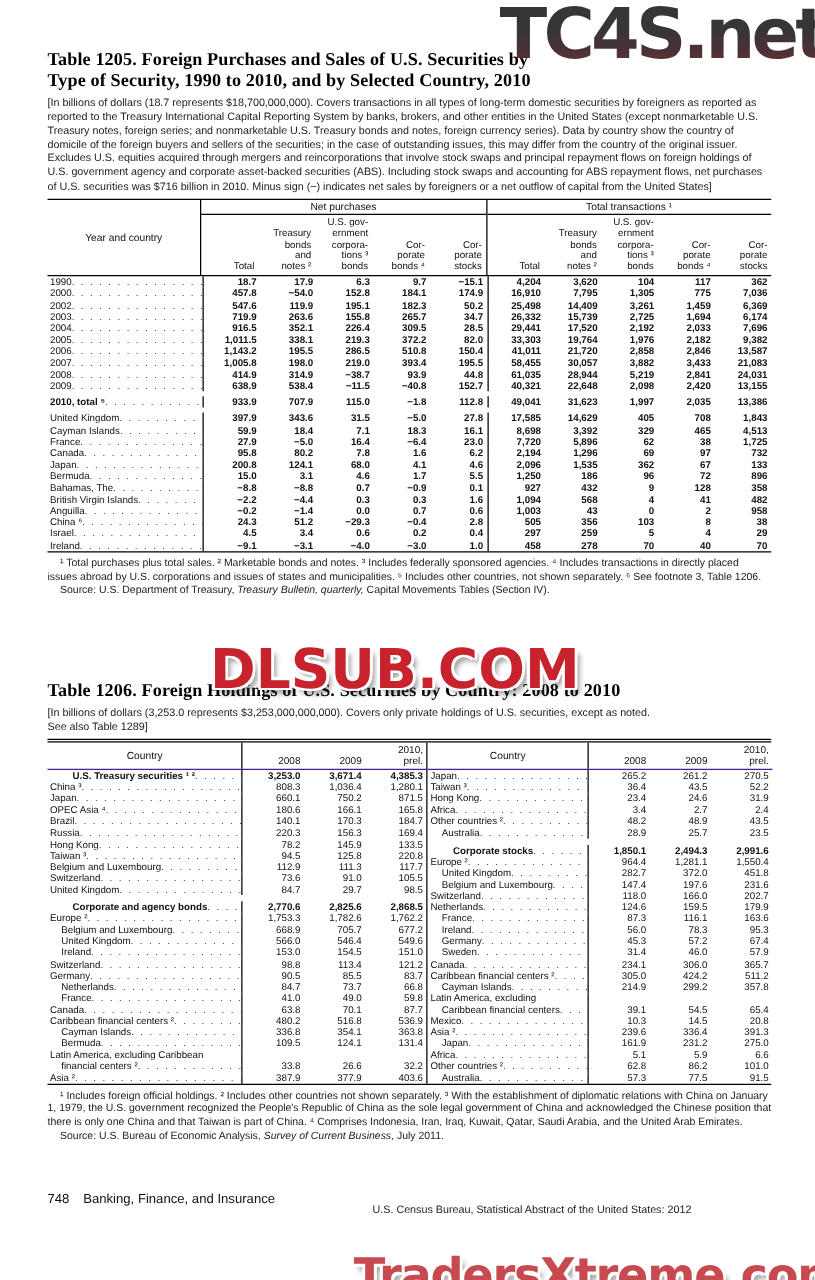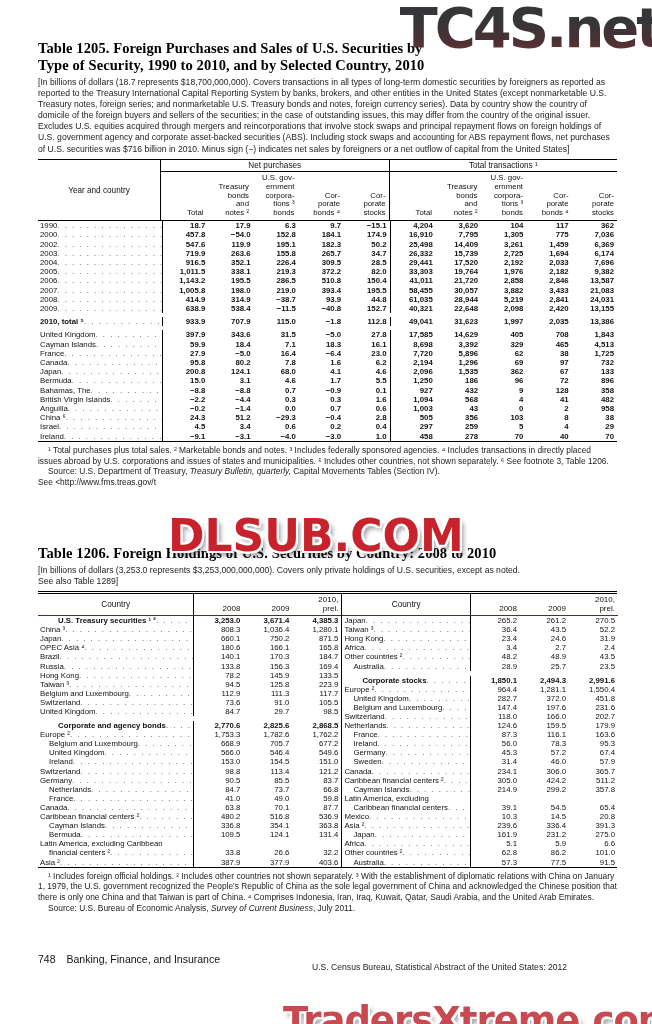--- a/index.html
+++ b/index.html
@@ -59,21 +59,21 @@
   .r6.bold { font-weight:bold; }
   .l6 { flex:1; display:flex; overflow:hidden; border-right:1px solid #000; padding-left:2px; }
   .l6 .lab, .l6 .leader, .c6 { line-height:9.1px; }
   .lab.ind { padding-left:9px; }
   .lab.bind { padding-left:18px; }
   .c6 { width:46px; text-align:right; padding-right:3px; white-space:nowrap; }
 
   
   .footer-left { position:absolute; top:953px; left:38px; font-size:10.5px; color:#111; }
   .footer-left .pgnum { margin-right:11px; }
-  .credit { position:absolute; top:962px; left:312px; font-size:8.6px; color:#222; }
+  .credit { position:absolute; top:962px; left:298px; font-size:8.6px; color:#222; }
 
   
   .wm-top {
     position:absolute; top:0px; right:-8px; z-index:40;
     font-family:"DejaVu Sans", sans-serif; font-weight:bold;
     font-size:56px; letter-spacing:-3px; line-height:1;
     color:#332d30; opacity:.95;
   }
   @supports ((-webkit-background-clip: text) or (background-clip: text)) {
     .wm-top {
@@ -612,21 +612,20 @@
               <span class="cell5">40</span>
               <span class="cell5">70</span>
             </div>
           </div>
         </div>
     </div>
 
     <div class="fnblock">
       <p class="fn">¹ Total purchases plus total sales. ² Marketable bonds and notes. ³ Includes federally sponsored agencies. ⁴ Includes transactions in directly placed issues abroad by U.S. corporations and issues of states and municipalities. ⁵ Includes other countries, not shown separately. ⁶ See footnote 3, Table 1206.</p>
       <p class="fn"><span>Source: U.S. Department of Treasury, </span><span class="ital">Treasury Bulletin, quarterly,</span><span> Capital Movements Tables (Section IV).</span></p>
-      <p class="fn noind">See &lt;http://www.fms.treas.gov/t</p>
     </div>
   </div>
 
   <div class="wm-red wm-mid">DLSUB.COM</div>
 
   <div class="sec1206">
     <h1 class="tbl-title">Table 1206. Foreign Holdings of U.S. Securities by Country: 2008 to 2010</h1>
     <p class="headnote">[In billions of dollars (3,253.0 represents $3,253,000,000,000). Covers only private holdings of U.S. securities, except as noted.
 See also Table 1289]</p>
 
@@ -683,41 +682,41 @@
               </div>
               <span class="c6">140.1</span>
               <span class="c6">170.3</span>
               <span class="c6">184.7</span>
             </div>
             <div class="r6">
               <div class="l6">
                 <span class="lab">Russia</span>
                 <span class="leader"> . . . . . . . . . . . . . . . . . . . . . . . . . . . . . . . . . . . . . . . . . . . . . . . . . . . . . . . . . . . . . . . . . . . . . .</span>
               </div>
-              <span class="c6">133.8</span>
+              <span class="c6">220.3</span>
               <span class="c6">156.3</span>
               <span class="c6">169.4</span>
             </div>
             <div class="r6">
               <div class="l6">
                 <span class="lab">Hong Kong</span>
                 <span class="leader"> . . . . . . . . . . . . . . . . . . . . . . . . . . . . . . . . . . . . . . . . . . . . . . . . . . . . . . . . . . . . . . . . . . . . . .</span>
               </div>
               <span class="c6">78.2</span>
               <span class="c6">145.9</span>
               <span class="c6">133.5</span>
             </div>
             <div class="r6">
               <div class="l6">
                 <span class="lab">Taiwan ³</span>
                 <span class="leader"> . . . . . . . . . . . . . . . . . . . . . . . . . . . . . . . . . . . . . . . . . . . . . . . . . . . . . . . . . . . . . . . . . . . . . .</span>
               </div>
               <span class="c6">94.5</span>
               <span class="c6">125.8</span>
-              <span class="c6">223.9</span>
+              <span class="c6">220.8</span>
             </div>
             <div class="r6">
               <div class="l6">
                 <span class="lab">Belgium and Luxembourg</span>
                 <span class="leader"> . . . . . . . . . . . . . . . . . . . . . . . . . . . . . . . . . . . . . . . . . . . . . . . . . . . . . . . . . . . . . . . . . . . . . .</span>
               </div>
               <span class="c6">112.9</span>
               <span class="c6">111.3</span>
               <span class="c6">117.7</span>
             </div>

